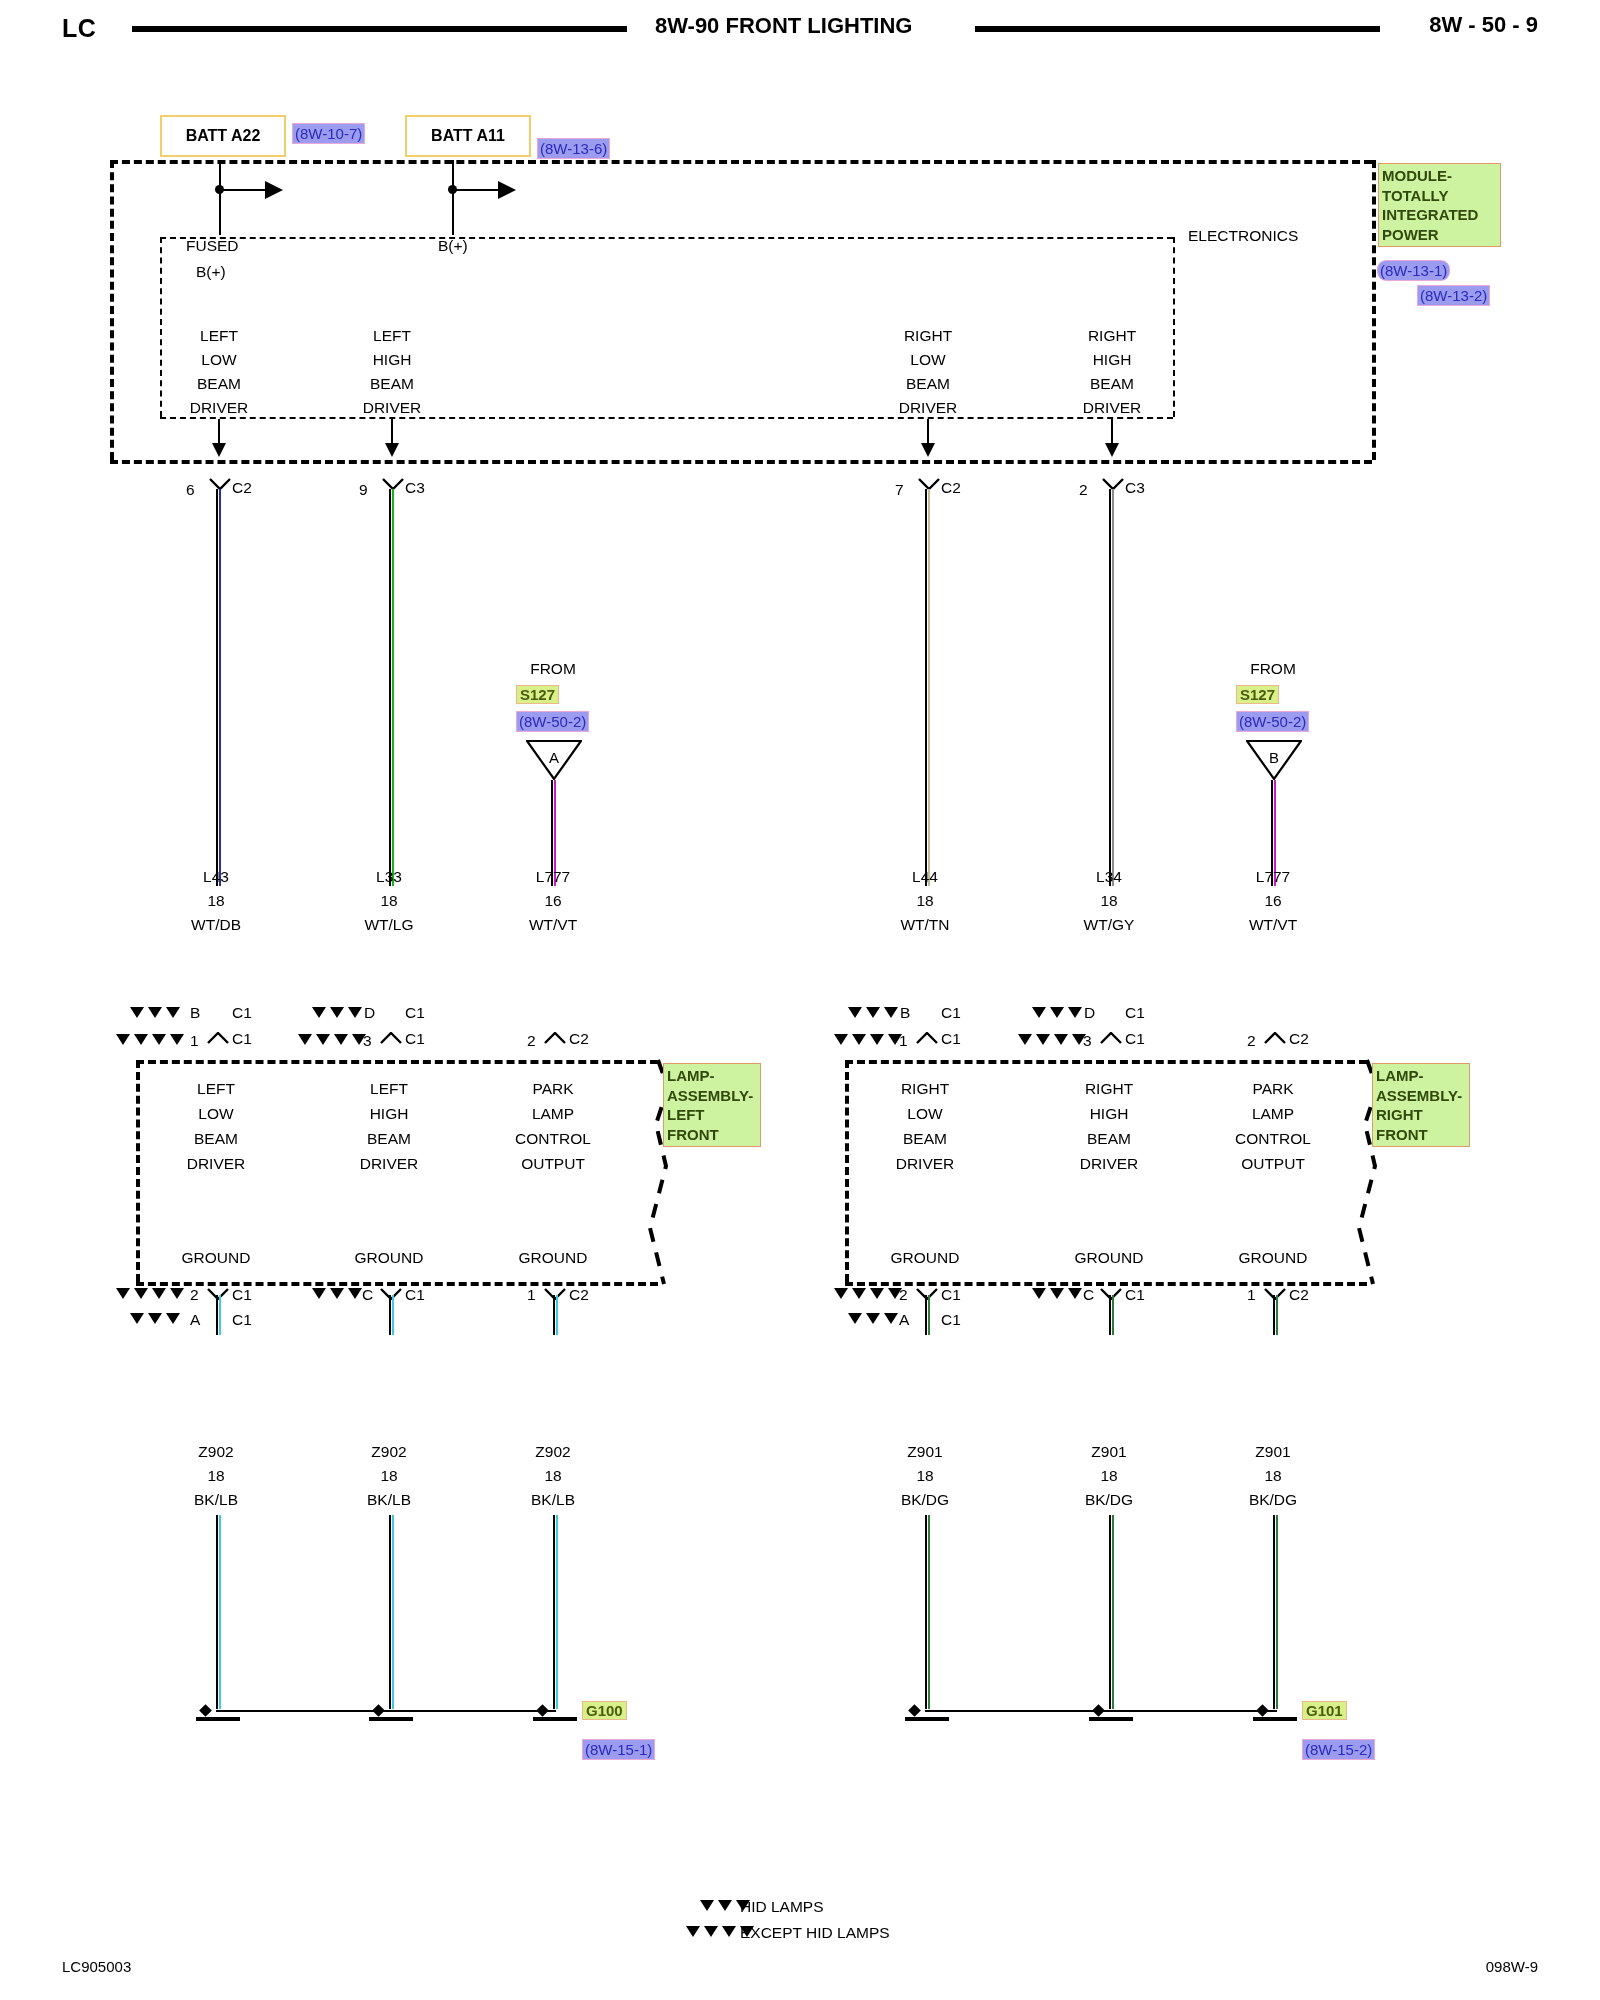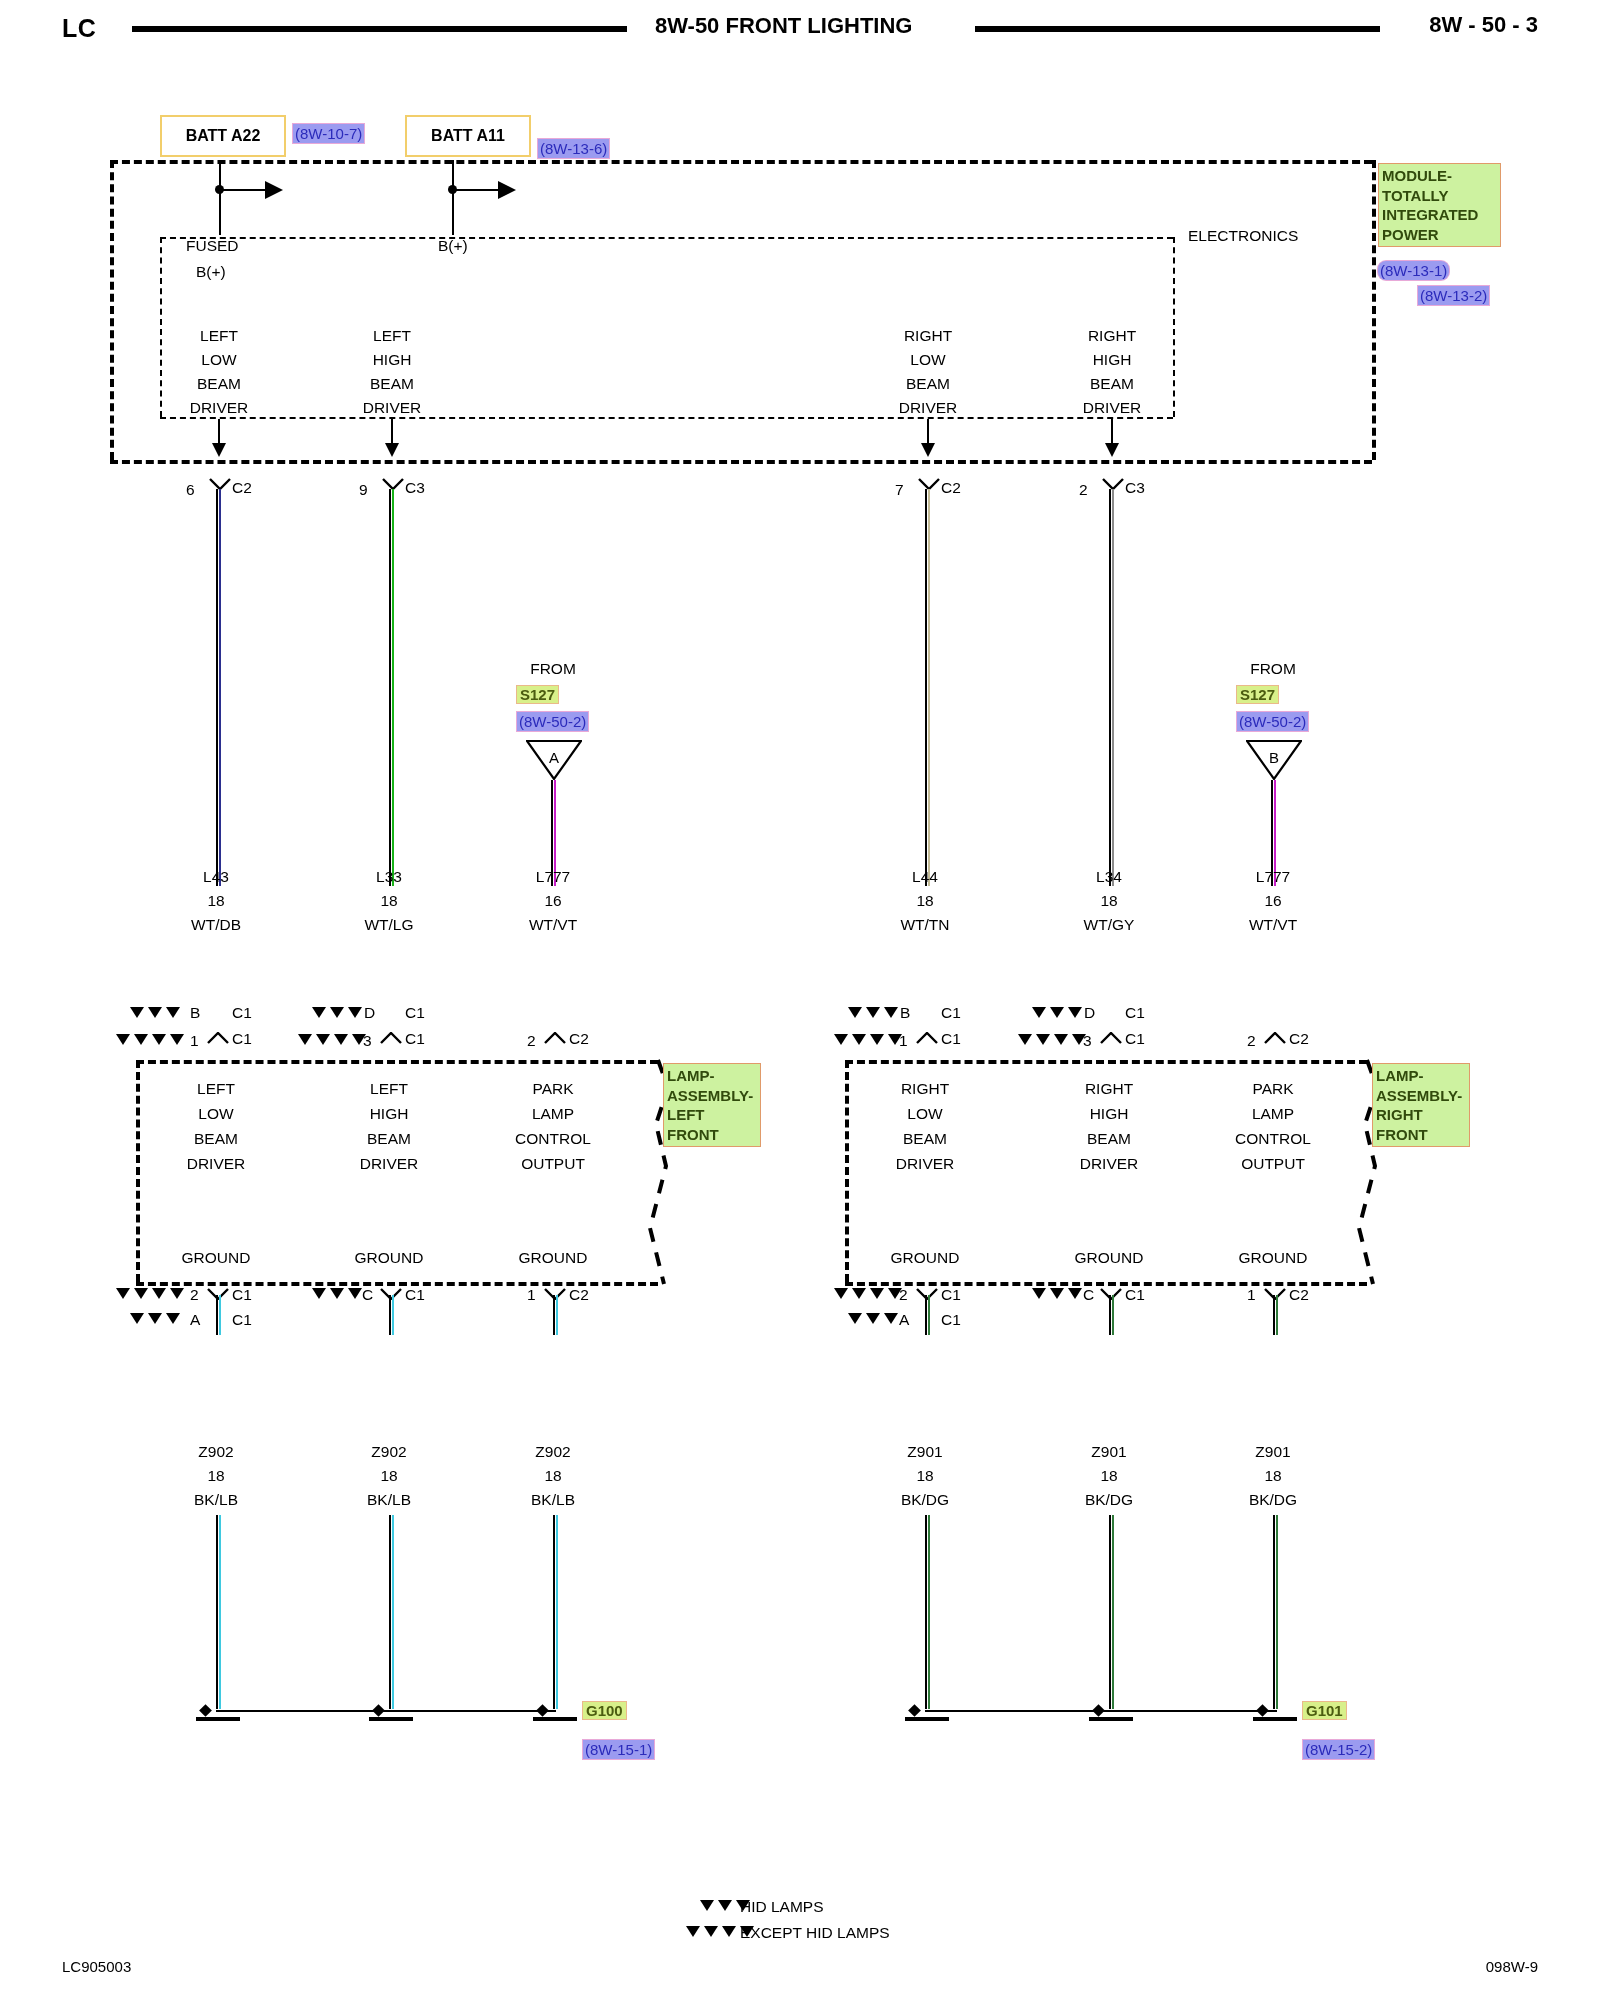--- a/index.html
+++ b/index.html
@@ -89,23 +89,23 @@
   #legend{position:absolute;left:690px;top:1895px;}
   .leg-row{position:relative;height:26px;}
   .leg-label{position:absolute;left:50px;top:3px;font-size:15.5px;white-space:nowrap;}
 </style>
 </head>
 <body>
 
 <div id="header">
   <div id="hdr-lc">LC</div>
   <div id="hdr-rule-l"></div>
-  <div id="hdr-title">8W-50 FRONT LIGHTING</div>
+  <div id="hdr-title">8W-90 FRONT LIGHTING</div>
   <div id="hdr-rule-r"></div>
-  <div id="hdr-page">8W - 50 - 3</div>
+  <div id="hdr-page">8W - 50 - 9</div>
 </div>
 
 <div class="battbox" style="left:160px;top:115px;width:122px;height:38px;">BATT A22</div>
 <div class="ref" style="left:293px;top:124px;">(8W-10-7)</div>
 
 <div class="battbox" style="left:405px;top:115px;width:122px;height:38px;">BATT A11</div>
 <div class="ref" style="left:538px;top:124px;margin-top:15px;">(8W-13-6)</div>
 
 <div class="dh" style="left:110px;top:160px;width:1262px;"></div>
 <div class="dv" style="left:110px;top:160px;height:300px;"></div>

